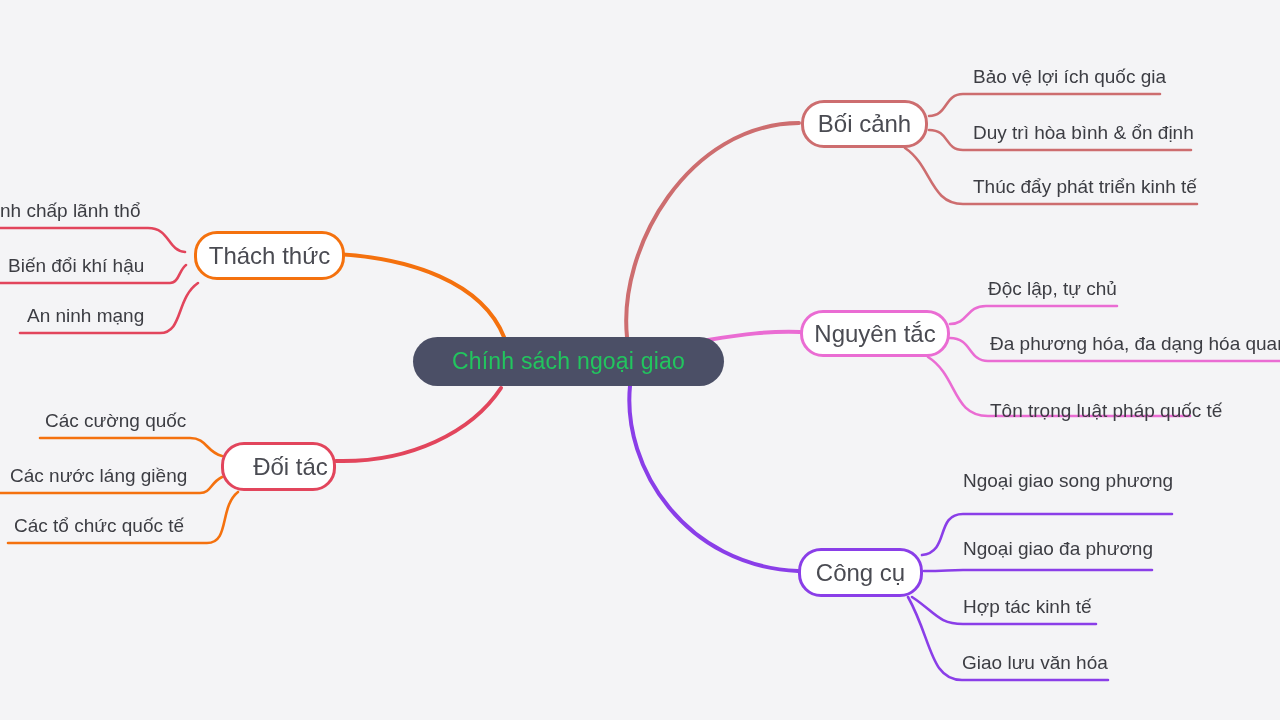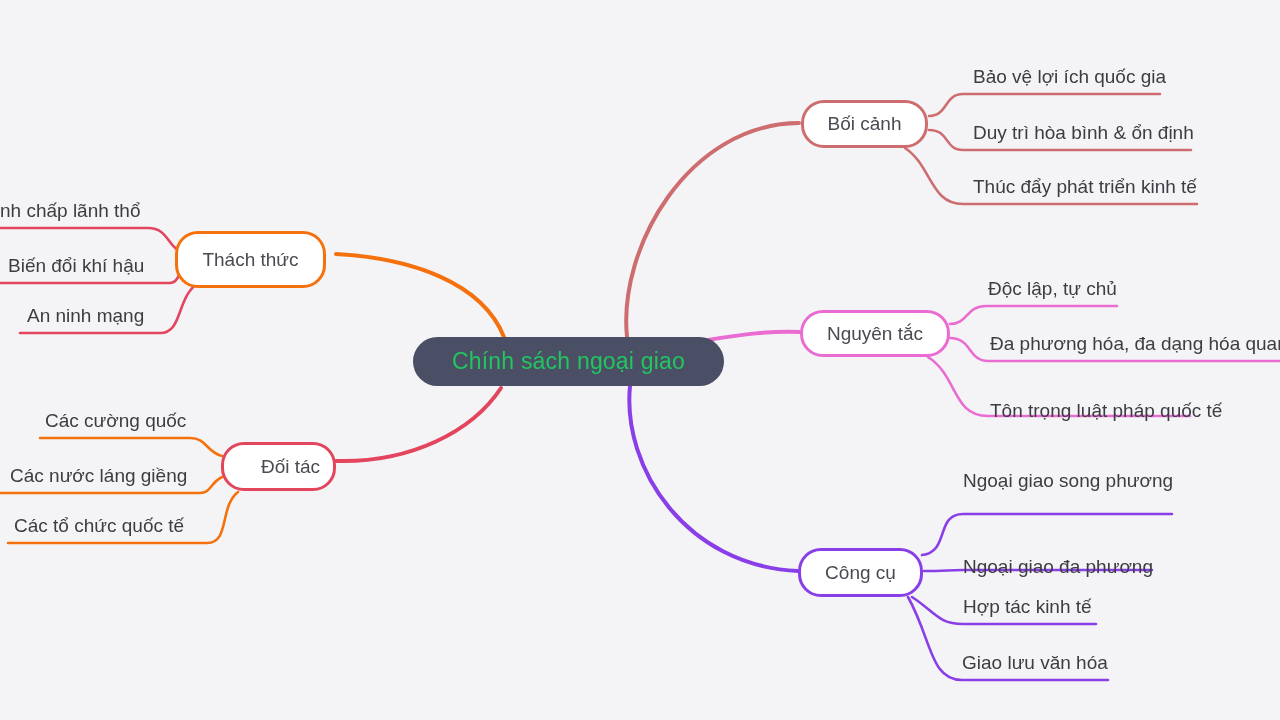--- a/index.html
+++ b/index.html
@@ -25,49 +25,49 @@
     letter-spacing: 0.2px;
     z-index: 3;
   }
   .node {
     position: absolute;
     background: #ffffff;
     border: 3px solid #888;
     border-radius: 23px;
     box-sizing: border-box;
     display: flex; align-items: center; justify-content: center;
-    font-size: 19px;
+    font-size: 24px;
     color: #4a4b52;
     z-index: 2;
   }
   .node-boi-canh   { left: 801px; top: 100px; width: 127px; height: 48px; }
   .node-nguyen-tac { left: 800px; top: 310px; width: 150px; height: 47px; }
   .node-cong-cu    { left: 798px; top: 548px; width: 125px; height: 49px; }
-  .node-thach-thuc { left: 175px; top: 231px; width: 151px; height: 57px; }
+  .node-thach-thuc { left: 194px; top: 231px; width: 151px; height: 49px; }
   .node-doi-tac    { left: 221px; top: 442px; width: 115px; height: 49px; }
 
   .leaf {
     position: absolute;
     font-size: 19px;
     color: #3c3d43;
     white-space: nowrap;
     height: 30px; line-height: 30px;
     z-index: 2;
   }
   
   .leaf-bc-0 { left: 973px; top: 62px; }
   .leaf-bc-1 { left: 973px; top: 118px; }
   .leaf-bc-2 { left: 973px; top: 172px; }
   
   .leaf-nt-0 { left: 988px; top: 274px; }
   .leaf-nt-1 { left: 990px; top: 329px; }
   .leaf-nt-2 { left: 990px; top: 396px; }
   
   .leaf-cc-0 { left: 963px; top: 466px; }
-  .leaf-cc-1 { left: 963px; top: 552px; }
+  .leaf-cc-1 { left: 963px; top: 534px; }
   .leaf-cc-2 { left: 963px; top: 592px; }
   .leaf-cc-3 { left: 962px; top: 648px; }
   
   .leaf-tt-0 { left: 0px;  top: 196px; }
   .leaf-tt-1 { left: 8px;  top: 251px; }
   .leaf-tt-2 { left: 27px; top: 301px; }
   
   .leaf-dt-0 { left: 45px; top: 406px; }
   .leaf-dt-1 { left: 10px; top: 461px; }
   .leaf-dt-2 { left: 14px; top: 511px; }

